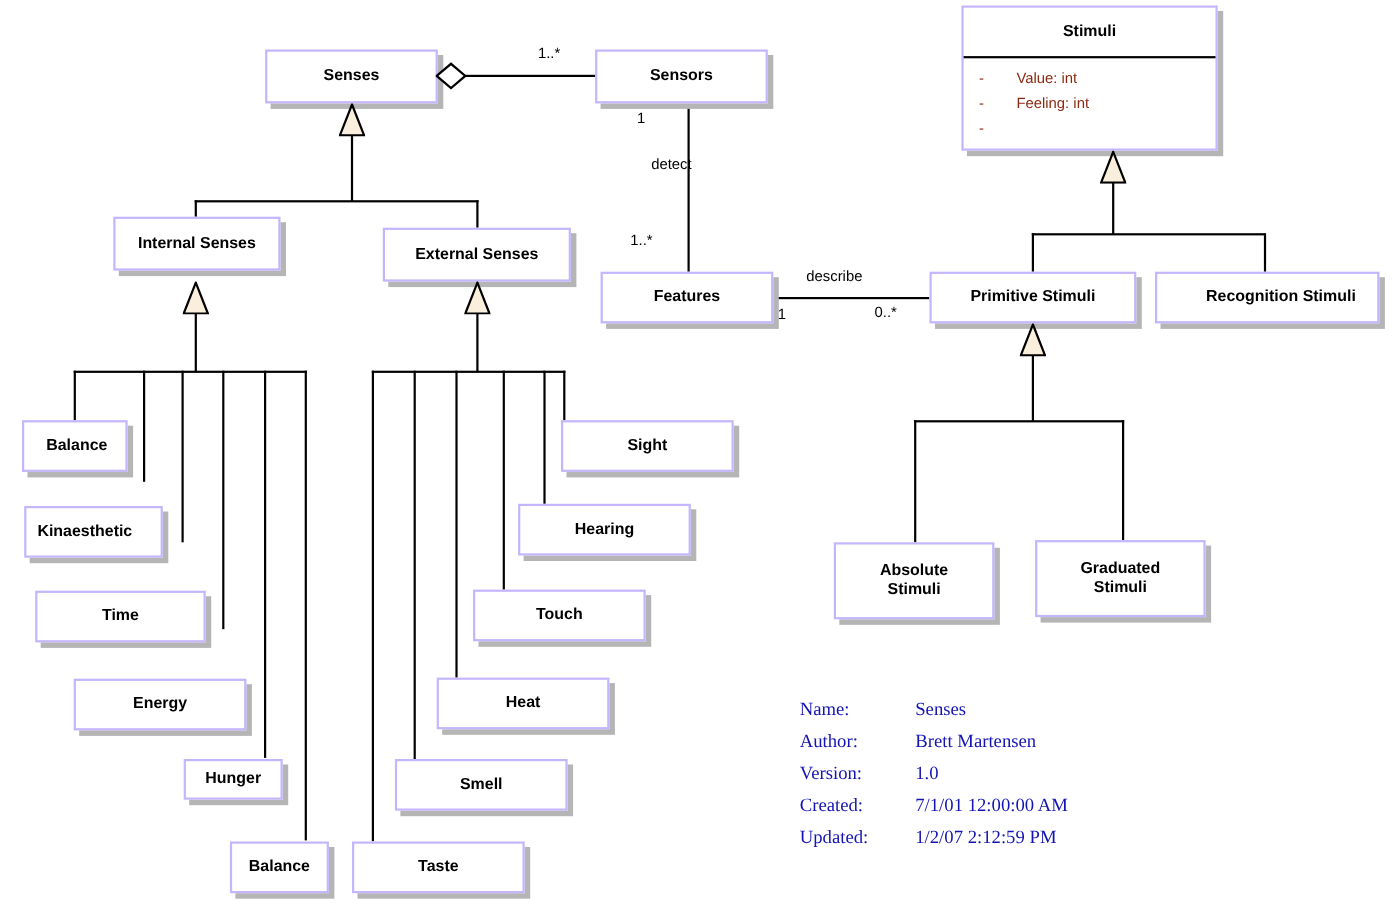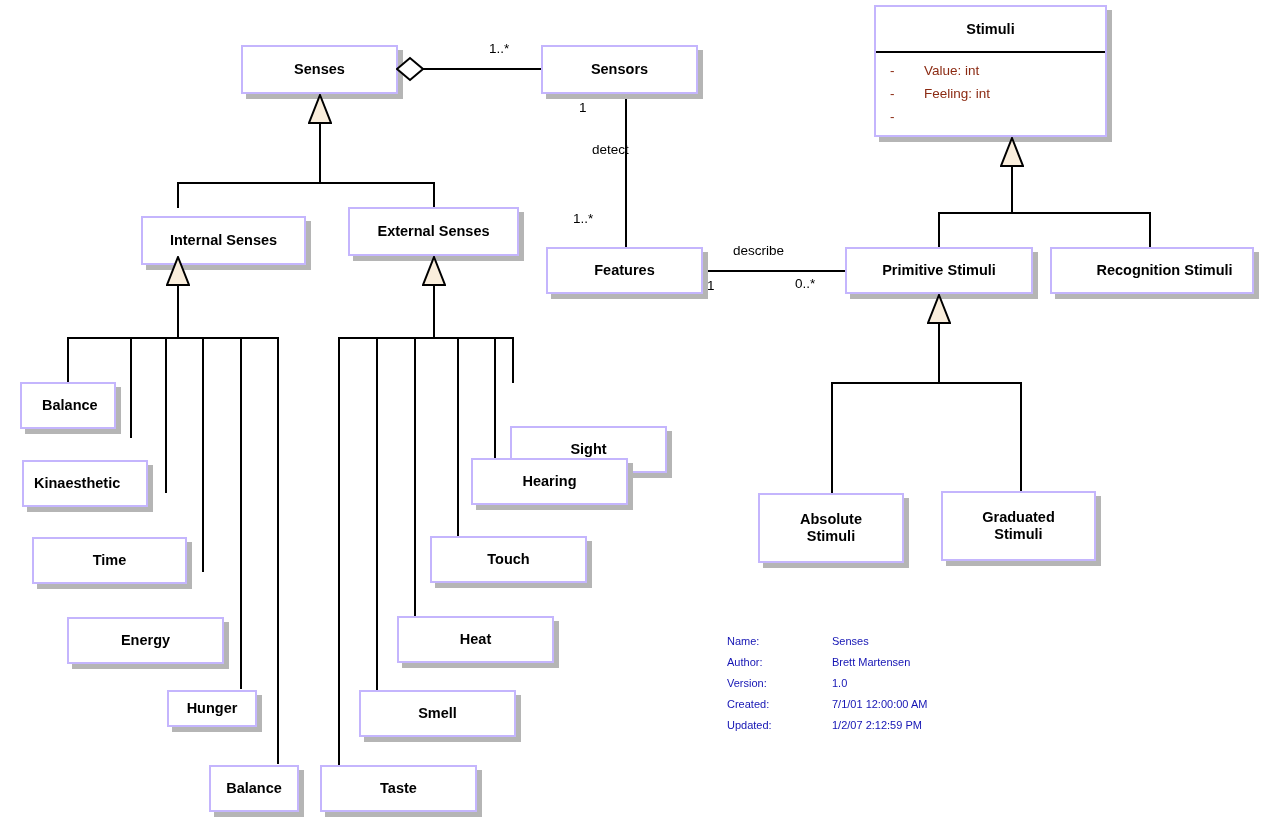--- a/index.html
+++ b/index.html
@@ -98,25 +98,26 @@
 
   
   #meta {
     position: absolute;
     left: 727px;
     top: 635px;
     z-index: 8;
   }
   #meta table { border-collapse: collapse; }
   #meta td {
-    font-size: 11px;
+    font-size: 17px;
     color: #1414b4;
     padding: 0 0 9px 0;
     vertical-align: top;
     white-space: nowrap;
+    font-family: Liberation Serif, serif;
   }
   #meta td.mk { width: 105px; }
 </style>
 </head>
 <body>
 
 <div id="canvas">
 
   <div class="uml-box" style="left:241px; top:45px; width:157px; height:49px;">
     <div class="uml-title">Senses</div>
@@ -152,21 +153,21 @@
     <svg width="24" height="30" viewBox="0 0 24 30">
       <polygon points="12,1 23,29 1,29" fill="#faeedc" stroke="#000000" stroke-width="2"></polygon>
     </svg>
   </div>
   <div class="ln v" style="left:319px; top:123px; height:60px;"></div>
 
   <div class="ln h" style="left:177px; top:182px; width:258px;"></div>
   <div class="ln v" style="left:177px; top:182px; height:26px;"></div>
   <div class="ln v" style="left:433px; top:182px; height:26px;"></div>
 
-  <div class="uml-box" style="left:103px; top:216px; width:165px; height:49px;margin-left:38px;">
+  <div class="uml-box" style="left:103px; top:197px; width:152px; height:49px;">
     <div class="uml-title">Internal Senses</div>
   </div>
 
   <div class="uml-box" style="left:348px; top:207px; width:171px; height:49px;">
     <div class="uml-title">External Senses</div>
   </div>
 
   <div class="gen-tri" style="left:166px; top:256px;">
     <svg width="24" height="30" viewBox="0 0 24 30">
       <polygon points="12,1 23,29 1,29" fill="#faeedc" stroke="#000000" stroke-width="2"></polygon>
@@ -214,21 +215,21 @@
   <div class="ln v" style="left:433px; top:285px; height:53px;"></div>
   <div class="ln h" style="left:338px; top:337px; width:176px;"></div>
 
   <div class="ln v" style="left:512px; top:337px; height:46px;"></div>
   <div class="ln v" style="left:494px; top:337px; height:122px;"></div>
   <div class="ln v" style="left:457px; top:337px; height:200px;"></div>
   <div class="ln v" style="left:414px; top:337px; height:280px;"></div>
   <div class="ln v" style="left:376px; top:337px; height:353px;"></div>
   <div class="ln v" style="left:338px; top:337px; height:428px;"></div>
 
-  <div class="uml-box" style="left:510px; top:382px; width:157px; height:47px;margin-top:44px;">
+  <div class="uml-box" style="left:510px; top:382px; width:157px; height:47px;">
     <div class="uml-title">Sight</div>
   </div>
 
   <div class="uml-box" style="left:471px; top:458px; width:157px; height:47px;">
     <div class="uml-title">Hearing</div>
   </div>
 
   <div class="uml-box" style="left:430px; top:536px; width:157px; height:47px;">
     <div class="uml-title">Touch</div>
   </div>

